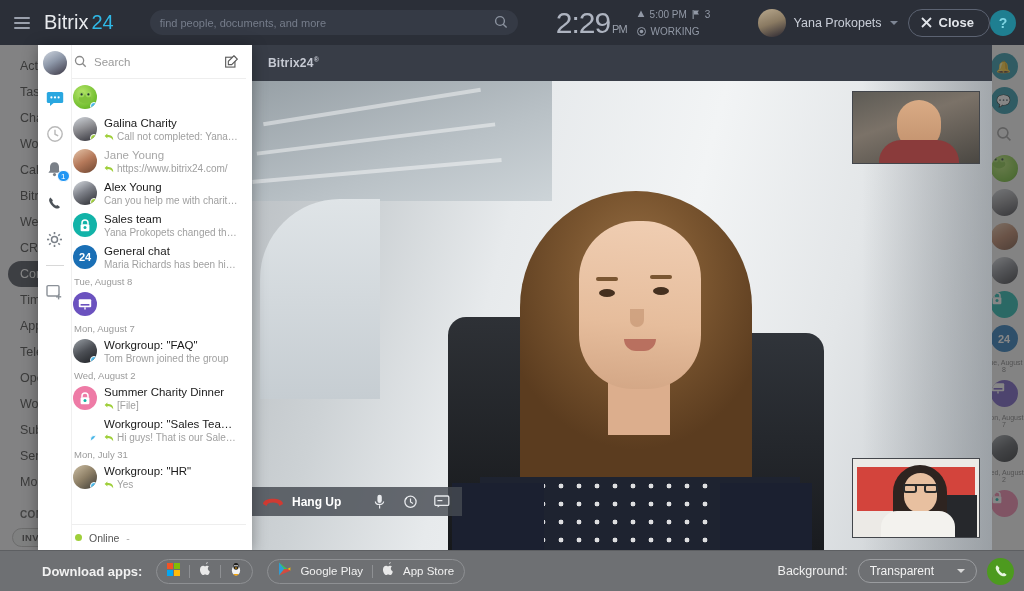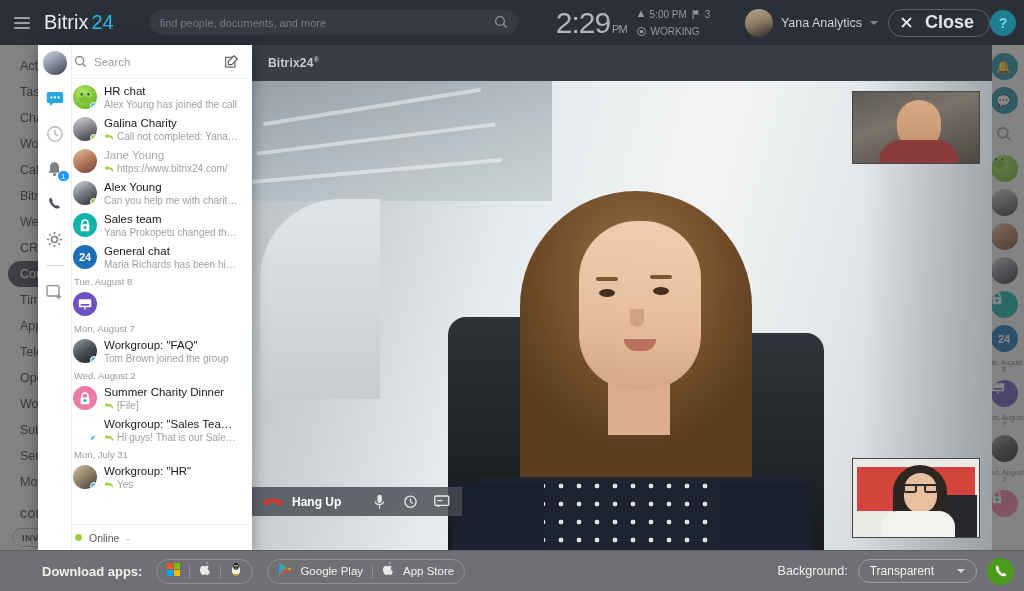--- a/index.html
+++ b/index.html
@@ -74,22 +74,22 @@
     margin-left: auto; display: flex; align-items: center; gap: 8px; margin-right: 10px;
   }
   .huser-av {
     width: 28px; height: 28px; border-radius: 50%; overflow: hidden;
     background: linear-gradient(160deg,#b9a98e 0%,#8a7a62 50%,#2a2630 100%);
   }
   .huser-name { font-size: 12.5px; color: #c9ced8; }
   .caret { width: 0; height: 0; border-left: 4px solid transparent; border-right: 4px solid transparent;
            border-top: 4px solid #7e8694; }
   .closebtn {
-    display: flex; align-items: center; gap: 13px; border: 1px solid #5c6372;
-    border-radius: 15px; height: 28px; padding: 0 15px 0 12px; color: #e2e5ea; font-size: 18px;
+    display: flex; align-items: center; gap: 7px; border: 1px solid #5c6372;
+    border-radius: 15px; height: 28px; padding: 0 15px 0 12px; color: #e2e5ea; font-size: 13px;
     font-weight: bold;
   }
   .helpbtn {
     width: 26px; height: 26px; border-radius: 50%; background: #1f7f91;
     color: #7fd6e4; font-size: 14px; display: flex; align-items: center;
     justify-content: center; margin-right: 8px; font-weight: bold;
   }
 
   
   .chatpanel {
@@ -379,21 +379,21 @@
       <div class="row">
         <svg width="9" height="9" viewBox="0 0 9 9">
           <circle cx="4.5" cy="4.5" r="4" fill="none" stroke="#9299a6" stroke-width="1"></circle>
           <circle cx="4.5" cy="4.5" r="1.8" fill="#9299a6"></circle>
         </svg>
         <span>WORKING</span>
       </div>
     </div>
     <div class="huser">
       <div class="huser-av"></div>
-      <span class="huser-name">Yana Analytics</span>
+      <span class="huser-name">Yana Prokopets</span>
       <span class="caret"></span>
     </div>
     <div class="closebtn">
       <svg width="11" height="11" viewBox="0 0 11 11">
         <line x1="1" y1="1" x2="10" y2="10" stroke="#e2e5ea" stroke-width="1.8"></line>
         <line x1="10" y1="1" x2="1" y2="10" stroke="#e2e5ea" stroke-width="1.8"></line>
       </svg>
       <span>Close</span>
     </div>
     <div class="helpbtn">
@@ -472,24 +472,20 @@
             <div class="cl-av" style="background: radial-gradient(circle at 38% 32%, rgb(182, 230, 106) 0%, rgb(111, 188, 44) 70%, rgb(77, 140, 28) 100%);">
               <svg width="16" height="14" viewBox="0 0 16 14">
                 <ellipse cx="8" cy="9" rx="6.4" ry="4.4" fill="#7fc23a"></ellipse>
                 <circle cx="4.6" cy="4.4" r="2.8" fill="#9fd85c"></circle>
                 <circle cx="11.4" cy="4.4" r="2.8" fill="#9fd85c"></circle>
                 <circle cx="4.6" cy="4.4" r="1.1" fill="#233"></circle>
                 <circle cx="11.4" cy="4.4" r="1.1" fill="#233"></circle>
               </svg>
               <span class="cl-dot" style="background: rgb(73, 183, 232);"></span>
             </div>
-            <div class="cl-txt">
-              <div class="cl-title">HR chat</div>
-              <div class="cl-sub">Alex Young has joined the call</div>
-            </div>
           </div>
           <div class="cl-item">
             <div class="cl-av" style="background: linear-gradient(160deg, rgb(207, 212, 218) 0%, rgb(142, 142, 146) 45%, rgb(50, 50, 58) 100%);">
               <span class="cl-dot" style="background: rgb(159, 207, 58);"></span>
             </div>
             <div class="cl-txt">
               <div class="cl-title">Galina Charity</div>
               <div class="cl-sub"><svg width="10" height="8" viewBox="0 0 10 8" style="vertical-align:-1px;margin-right:3px">
                   <path d="M3.4 0.6 L0.6 3 L3.4 5.4 L3.4 3.9 C6 3.9, 7.6 4.6, 9.2 7.2 C9.2 3.2, 7 2.1, 3.4 2.1 Z" fill="#9fcf3a"></path>
                 </svg><span>Call not completed: Yana Pr...</span></div>

